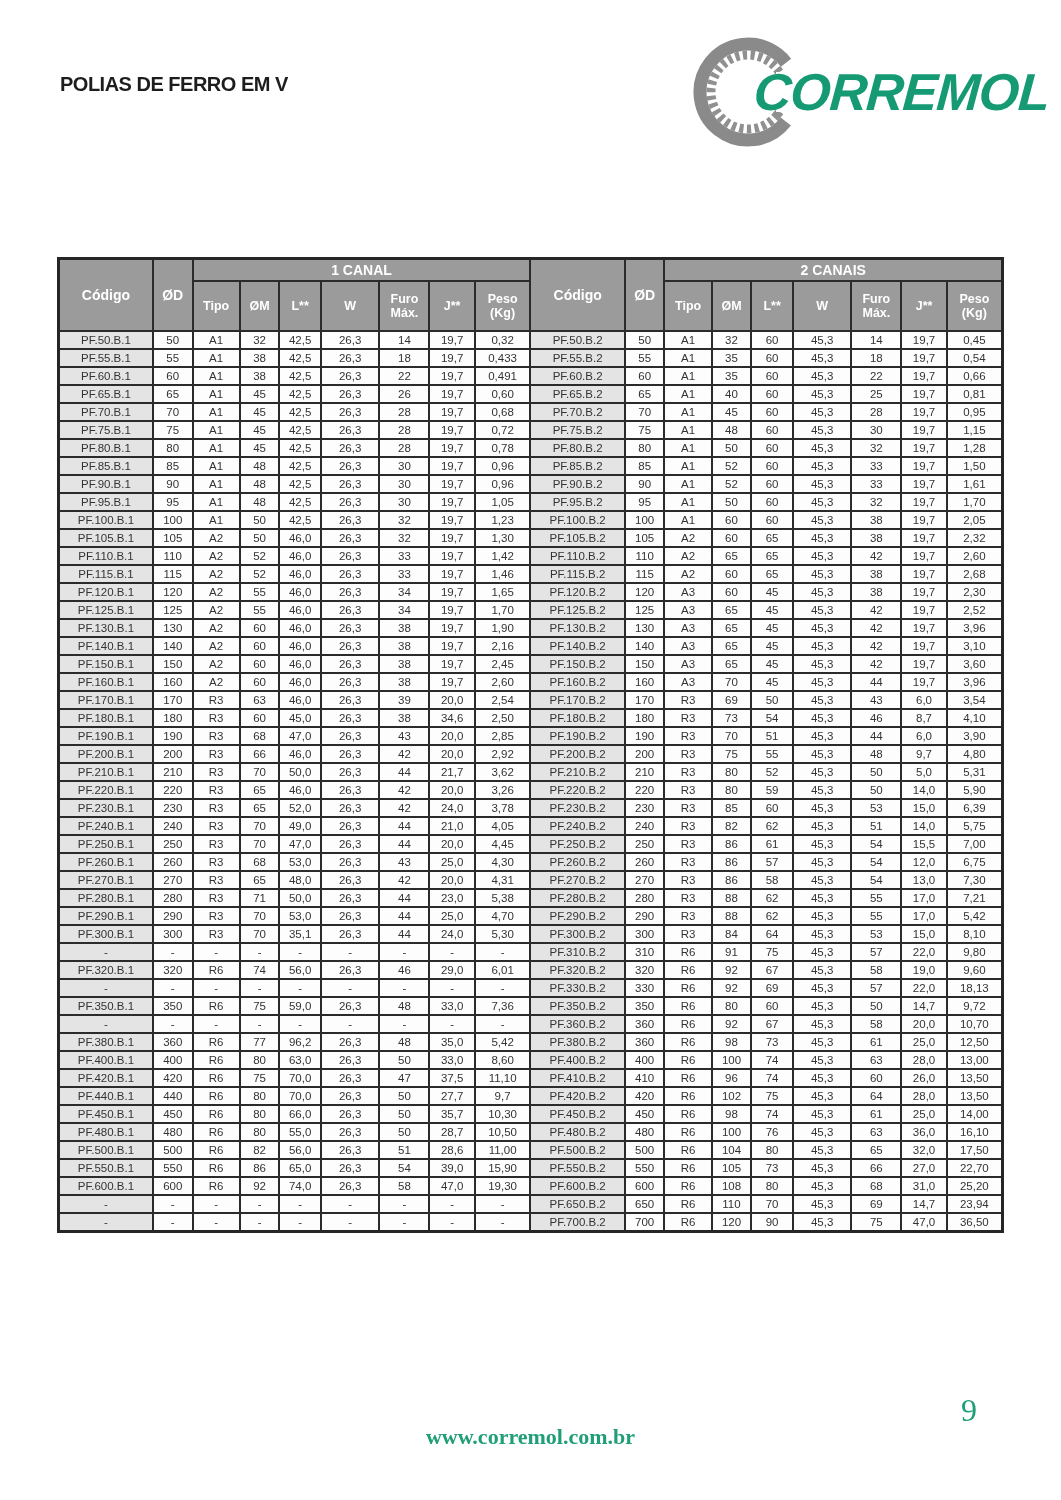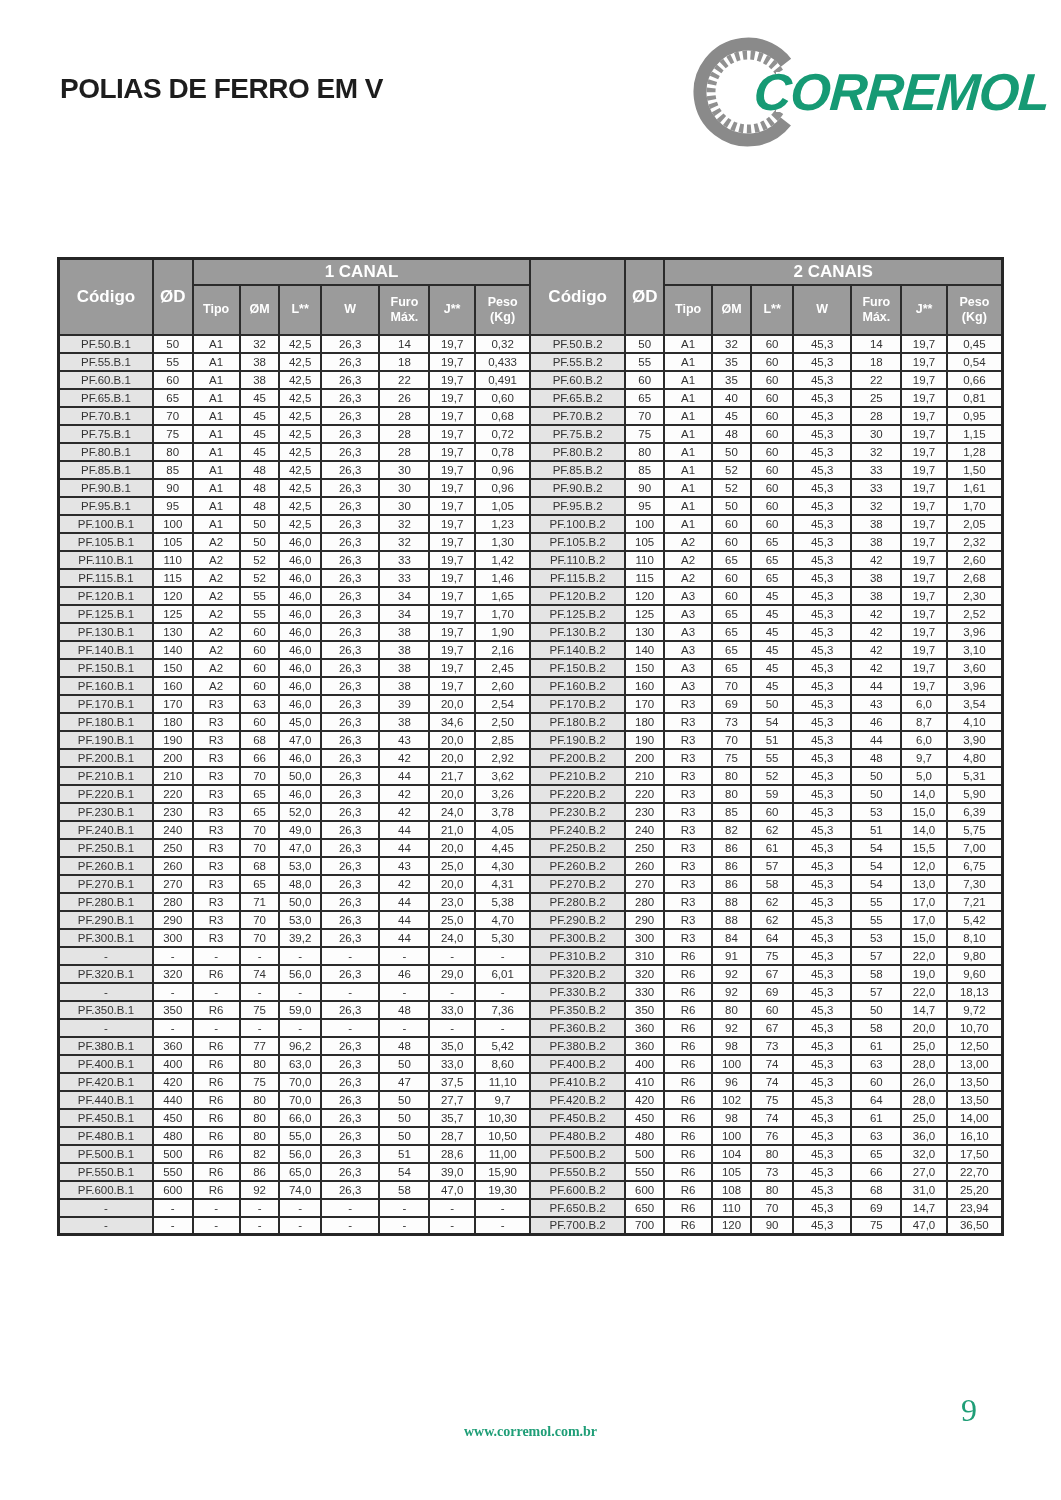--- a/index.html
+++ b/index.html
@@ -4,21 +4,21 @@
 <style>
   * { margin:0; padding:0; box-sizing:border-box; }
   html,body { background:#ffffff; }
   .page {
     position:relative; width:1061px; height:1500px; background:#ffffff;
     font-family:"Liberation Sans", sans-serif; overflow:hidden;
   }
   
   .doc-title {
     position:absolute; left:60px; top:72px;
-    font-size:28px; font-weight:800; color:#1d1d1d;
+    font-size:20px; font-weight:800; color:#1d1d1d;
     line-height:1.22; letter-spacing:-0.5px;
   }
   .logo {
     position:absolute; left:688px; top:28px; width:320px; height:130px;
   }
   .logo svg { position:absolute; left:0; top:0; }
   .logo-text {
     position:absolute; left:66px; top:34px;
     font-size:52px; font-weight:800; font-style:italic; color:#169a74;
     letter-spacing:-1px; transform:skewX(-4deg);
@@ -31,30 +31,30 @@
     border:3px solid #262626;
   }
   table.spec th, table.spec td {
     border:2px solid #2b2b2b; text-align:center; vertical-align:middle;
     overflow:hidden; white-space:nowrap;
   }
   table.spec thead th {
     background:#9b9b9b; color:#ffffff; font-weight:700;
     font-size:12.5px; white-space:normal; line-height:1.15; padding:2px 1px;
   }
-  table.spec thead tr.group th { height:20px; font-size:17px; }
+  table.spec thead tr.group th { height:20px; font-size:14px; }
   table.spec thead tr.cols th { height:50px; }
   table.spec tbody td {
     height:18px; font-size:11.5px; color:#333333; background:#fdfdfd; padding:0 1px;
   }
   table.spec tbody td.code { background:#e4e4e4; }
   
   .footer-url {
     position:absolute; left:0; top:1424px; width:100%; text-align:center;
-    font-family:"Liberation Serif", serif; font-size:14px; font-weight:700;
+    font-family:"Liberation Serif", serif; font-size:22px; font-weight:700;
     color:#1f9e77;
   }
   .page-number {
     position:absolute; right:84px; top:1392px;
     font-family:"Liberation Serif", serif; font-size:32px; color:#1f9e77;
   }
 </style>
 </head>
 <body>
 
@@ -784,21 +784,21 @@
           <td>45,3</td>
           <td>55</td>
           <td>17,0</td>
           <td>5,42</td>
         </tr>
         <tr>
           <td class="code">PF.300.B.1</td>
           <td>300</td>
           <td>R3</td>
           <td>70</td>
-          <td>39,2</td>
+          <td>35,1</td>
           <td>26,3</td>
           <td>44</td>
           <td>24,0</td>
           <td>5,30</td>
           <td class="code">PF.300.B.2</td>
           <td>300</td>
           <td>R3</td>
           <td>84</td>
           <td>64</td>
           <td>45,3</td>

